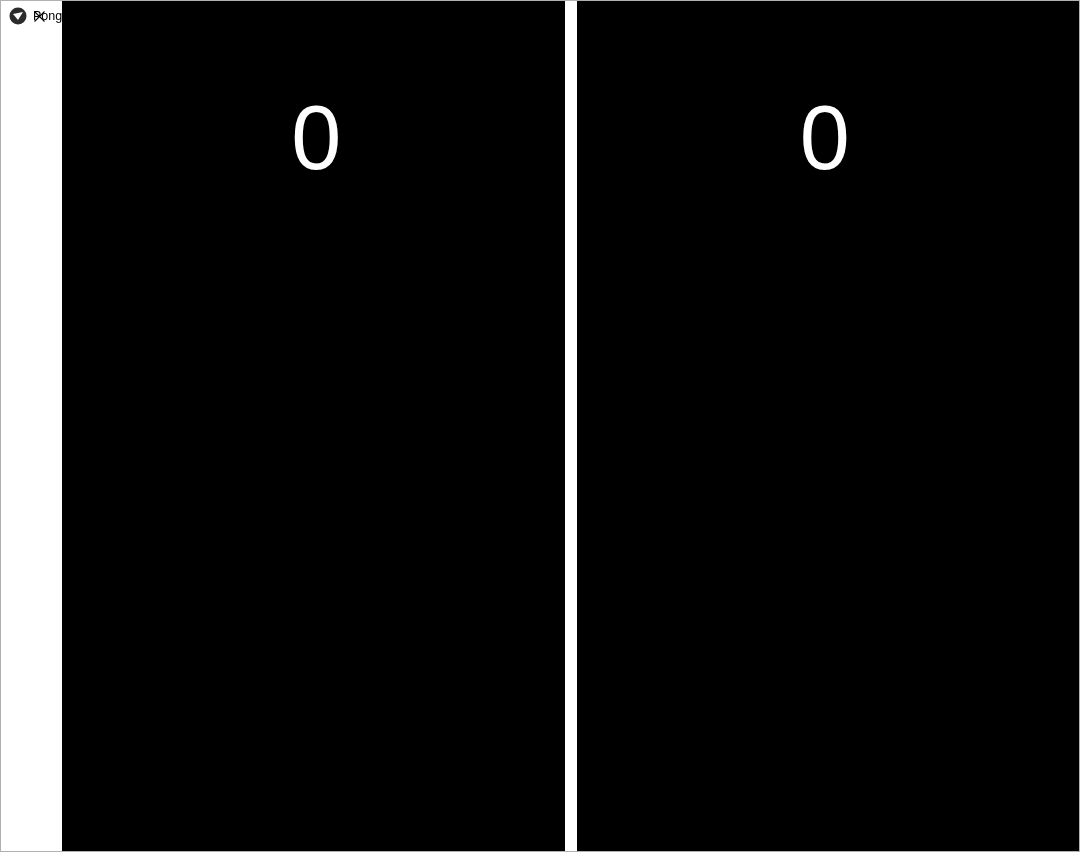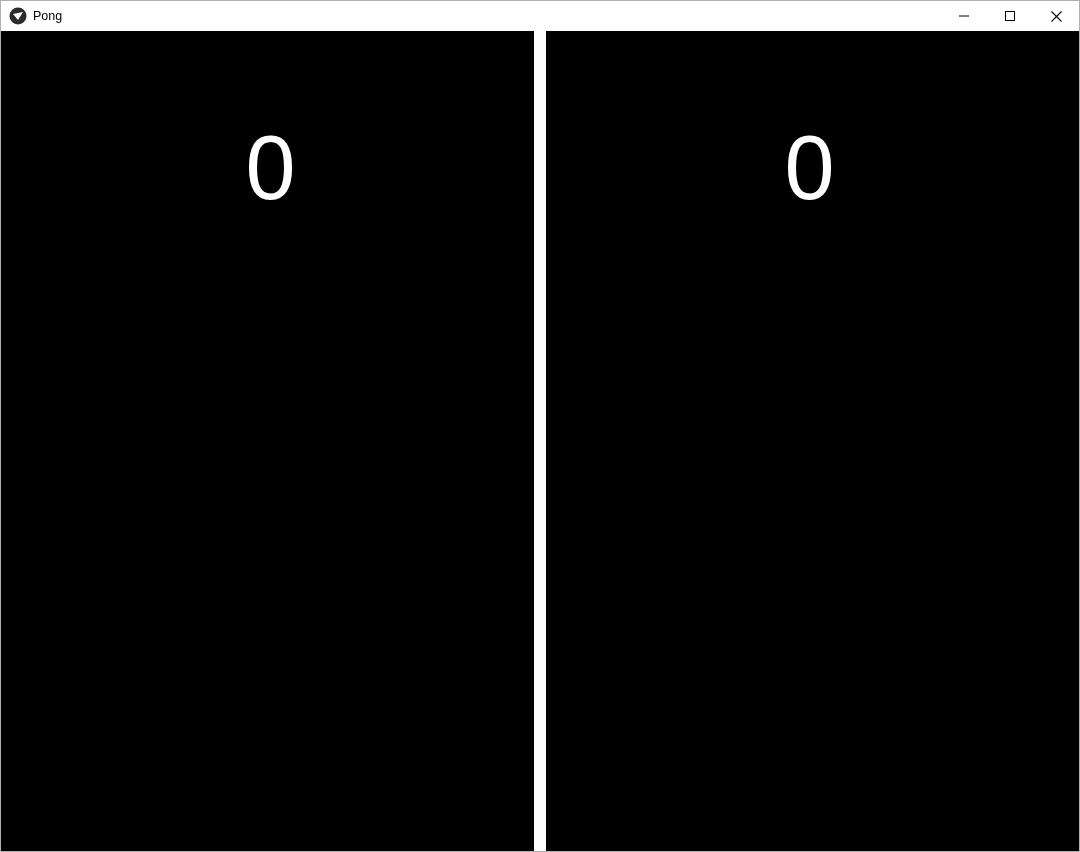--- a/index.html
+++ b/index.html
@@ -1,21 +1,21 @@
 <!DOCTYPE html>
 <html><head>
   <meta charset="utf-8">
   <style>
     * { margin: 0; padding: 0; box-sizing: border-box; }
     html, body { width: 1080px; height: 852px; overflow: hidden; font-family: "Segoe UI", Tahoma, sans-serif; background: #fff; }
 
     .window {
       width: 1080px; height: 852px;
       border: 1px solid #b0b0b0;
-      display: flex; flex-direction: column;
+      display: flex; flex-direction: row;
       background: #fff;
     }
 
     
     .titlebar {
       height: 30px;
       display: flex; align-items: center;
       background: #ffffff;
       position: relative;
       flex: 0 0 30px;

